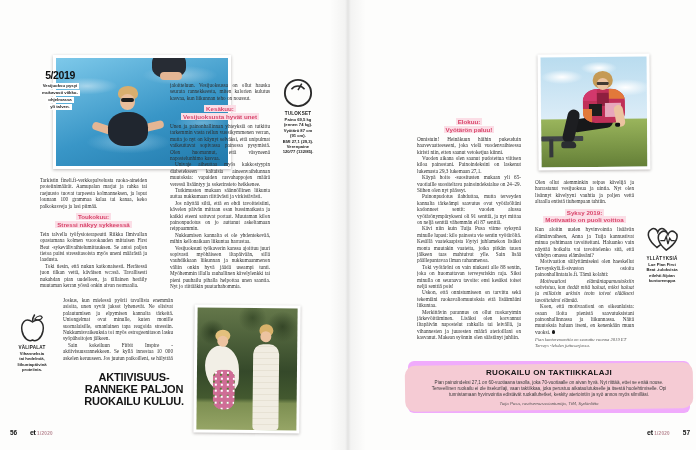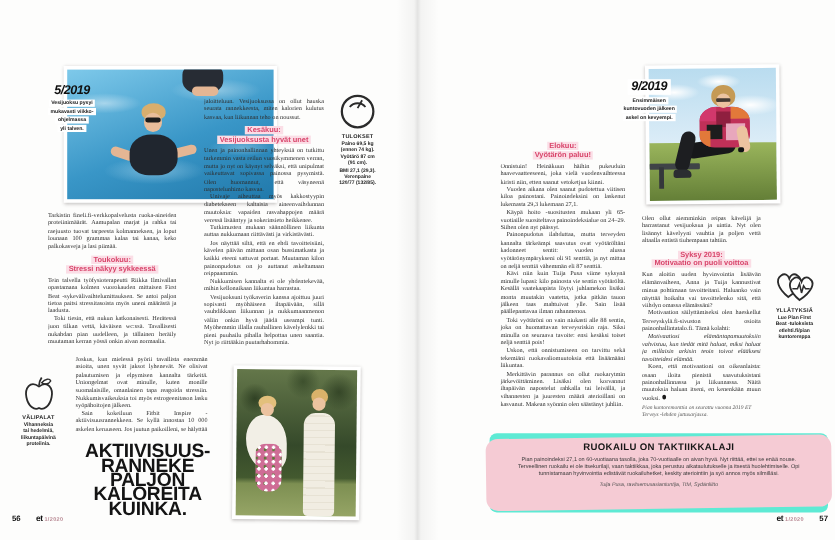--- a/index.html
+++ b/index.html
@@ -16,21 +16,21 @@
           font-weight:700;font-size:6.2px;line-height:7.6px;color:#d8456b;}
   .kicker .hl{background:#fbdee6;padding:0 2px;}
   .italicp{font-style:italic;}
   .footnote{font-style:italic;font-size:4.6px;line-height:5.6px;color:#555;margin-top:2px;text-align:left;}
   .endmark{display:inline-block;width:3.5px;height:3.5px;border-radius:50%;background:#1a1a1a;margin-left:1.5px;vertical-align:baseline;}
 
   
   .display{position:absolute;font-family:"Liberation Sans",sans-serif;font-weight:900;color:#141414;
            text-align:center;letter-spacing:-.2px;}
   .display .dl{display:block;}
-  #quote-left{left:56px;top:371px;width:134px;font-size:16px;line-height:12px;}
+  #quote-left{left:67px;top:371px;width:134px;font-size:11px;line-height:12px;}
   #headline-right{left:417px;top:57px;width:104px;font-size:11.5px;line-height:12.6px;}
 
   
   .photo{position:absolute;background:#fff;padding:3px;box-shadow:0 1px 3px rgba(40,30,30,.3);}
   .img{position:relative;overflow:hidden;}
   .abs{position:absolute;}
 
   
   #pool-img{width:172px;height:108px;background:
       radial-gradient(ellipse 44px 12px at 18% 26%,rgba(255,255,255,.45),transparent 70%),
@@ -86,34 +86,34 @@
   .lady-top{left:42px;top:32px;width:42px;height:34px;border-radius:35% 35% 30% 30%;overflow:hidden;background:#c03058;}
   .patch{position:absolute;}
   .lady-thigh{left:30px;top:60px;width:42px;height:13px;border-radius:7px;background:#17181a;transform:rotate(-8deg);}
   .lady-calf{left:24px;top:52px;width:12px;height:34px;border-radius:6px;background:#1d1e21;transform:rotate(14deg);}
   .lady-shoe{left:20px;top:84px;width:15px;height:7px;border-radius:4px 6px 3px 3px;background:#2b2d31;}
   .lady-arm{left:74px;top:48px;width:9px;height:22px;border-radius:5px;background:#ecc3a0;transform:rotate(-10deg);}
   .lady-watch{left:74px;top:66px;width:5px;height:4px;border-radius:1.5px;background:#101214;}
 
   
   .plabel{position:absolute;z-index:6;text-align:center;}
-  .date{font-family:"Liberation Sans",sans-serif;font-style:italic;font-weight:800;font-size:10.5px;
+  .date{font-family:"Liberation Sans",sans-serif;font-weight:800;font-size:10.5px;
         line-height:11px;letter-spacing:-.4px;color:#101010;margin:0 auto 1.5px;}
   .date.on-photo{background:#fff;width:max-content;padding:1px 3px;}
   .chip{display:block;width:max-content;max-width:100%;margin:0 auto 1px;background:#fff;padding:.5px 2px;
         font-family:"Liberation Sans",sans-serif;font-weight:700;font-size:4.3px;line-height:5px;color:#1a1a1a;}
 
   
   .note{position:absolute;text-align:center;font-family:"Liberation Sans",sans-serif;color:#222;}
   .note svg{display:block;margin:0 auto 2px;}
   .note-title{font-weight:800;font-size:4.6px;line-height:6px;letter-spacing:.2px;}
   .note-line{font-weight:700;font-size:4.2px;line-height:5.4px;}
 
   
-  #tip-box{position:absolute;left:408px;top:361px;width:282px;height:66px;background:#5eead4;border-radius:6px;}
+  #tip-box{position:absolute;left:408px;top:361px;width:282px;height:52px;background:#f0abfc;border-radius:6px;}
   #tip-box::before{content:"";position:absolute;left:-3px;right:-3px;top:3px;bottom:3px;background:#f5cbd4;
         border-radius:10px;transform:rotate(-.8deg);z-index:0;}
   #tip-box .inner{position:relative;z-index:1;padding-top:7px;}
   .tip-title{font-family:"Liberation Sans",sans-serif;font-weight:900;font-size:8px;letter-spacing:.3px;
         color:#161616;text-align:center;margin:0 0 3px;}
   .tip-body{font-family:"Liberation Sans",sans-serif;font-size:4.6px;line-height:6px;color:#3a3a3a;
         text-align:center;width:238px;margin:0 auto;}
   .tip-sign{font-family:"Liberation Sans",sans-serif;font-style:italic;font-size:4.4px;color:#555;
         text-align:center;margin-top:3px;}
 
@@ -176,21 +176,21 @@
     <div class="note-title">VÄLIPALAT</div>
     <div class="note-line">Vihanneksia</div>
     <div class="note-line">tai hedelmiä,</div>
     <div class="note-line">liikuntapäivinä</div>
     <div class="note-line">proteiinia.</div>
   </div>
 
   <div class="display" id="quote-left">
     <span class="dl">AKTIIVISUUS-</span>
     <span class="dl">RANNEKE PALJON</span>
-    <span class="dl">KALOREITA KUINKA.</span>
+    <span class="dl">RUOKAILU KULUU.</span>
   </div>
 
   <div class="col" style="left:170px;top:82px;width:100px;height:221px;">
     <p>jaloitteluun. Vesijuoksussa on ollut hauska seurata rannekkeesta, miten kalorien kulutus kasvaa, kun liikunnan teho on noussut.</p>
     <div class="kicker">
       <span class="hl">Kesäkuu:</span><br>
       <span class="hl">Vesijuoksusta hyvät unet</span>
     </div>
     <p style="text-indent:0;">Unen ja painonhallinnan yhteyksiä on tutkittu tarkemmin vasta reilun vuosikymmenen verran, mutta jo nyt on käynyt selväksi, että unipulmat vaikeuttavat sopivassa painossa pysymistä. Olen huomannut, että väsyneenä napostelunhimo kasvaa.</p>
     <p>Univaje aiheuttaa myös kakkostyypin diabetekseen kaltaisia aineenvaihdunnan muutoksia: vapaiden rasvahappojen määrä veressä lisääntyy ja sokerinsieto heikkenee.</p>
@@ -270,26 +270,20 @@
         <div class="patch" style="left:0;top:20px;width:9px;height:14px;background:#e2793a;"></div>
       </div>
       <div class="abs lady-arm"></div>
       <div class="abs lady-watch"></div>
       <div class="abs lady-hair"></div>
       <div class="abs lady-face"></div>
       <div class="abs lady-glasses"></div>
     </div>
   </div>
 
-  <div class="plabel" style="left:510px;top:66px;width:62px;">
-    <div class="date on-photo">9/2019</div>
-    <span class="chip">Ensimmäisen</span>
-    <span class="chip">kuntovuoden jälkeen</span>
-    <span class="chip">askel on kevyempi.</span>
-  </div>
 
   <div class="col" style="left:535px;top:179px;width:99px;height:176px;">
     <p style="text-indent:0;">Olen ollut aiemminkin reipas kävelijä ja harrastanut vesijuoksua ja uintia. Nyt olen lisännyt kävelyyni vauhtia ja poljen vettä altaalla entistä tiuhempaan tahtiin.</p>
     <div class="kicker">
       <span class="hl">Syksy 2019:</span><br>
       <span class="hl">Motivaatio on puoli voittoa</span>
     </div>
     <p style="text-indent:0;">Kun aloitin uuden hyvinvointia lisäävän elämänvaiheen, Anna ja Tuija kannustivat minua pohtimaan tavoitteitani. Haluanko vain näyttää hoikalta vai tavoittelenko sitä, että viihdyn omassa elämässäni?</p>
     <p>Motivaation säilyttämiseksi olen haeskellut Terveyskylä.fi-sivuston osioita painonhallintatalo.fi. Tämä kolahti:</p>
     <p class="italicp">Motivaatiosi elämäntapamuutoksiin vahvistuu, kun tiedät mitä haluat, miksi haluat ja millaisin arkisin teoin toivot elääksesi tavoitteidesi elämää.</p>

